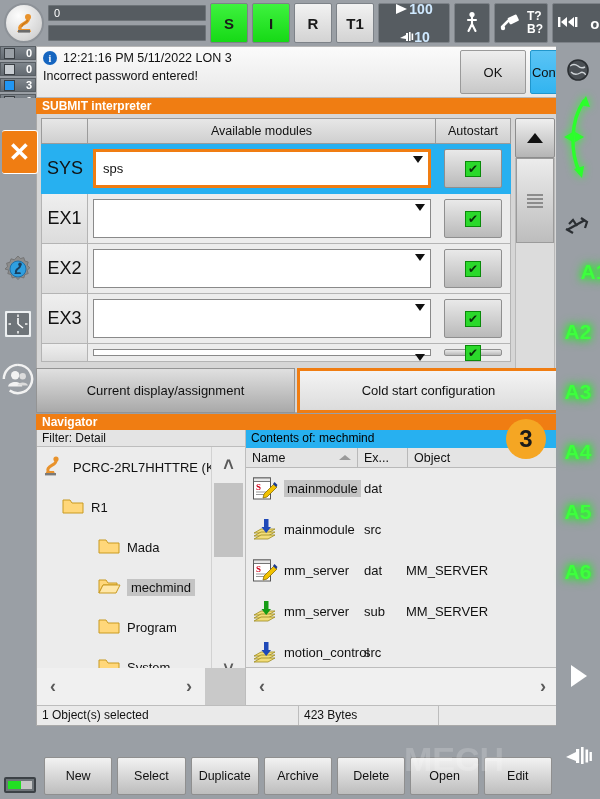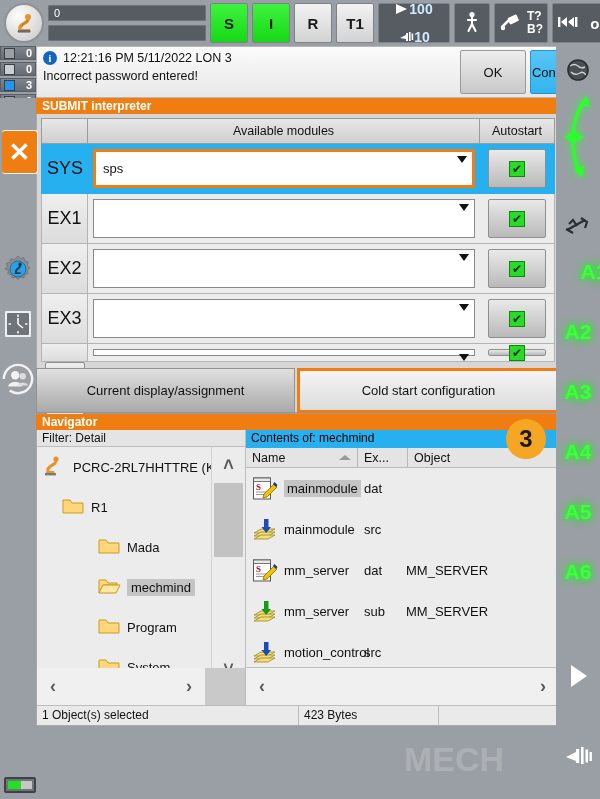--- a/index.html
+++ b/index.html
@@ -83,21 +83,21 @@
     background: linear-gradient(#eeeeee,#c8c8c8);
   }
   .msgbtn.blue { background: linear-gradient(#5bc4f5,#32b4f0); border-color:#2196cc; }
 
   
   .panel-sub { position:absolute; left:36px; top:98px; width:524px; height:315px; }
   .titlebar {
     height:16px; background:#f07d12; color:#fff; font-size:12px; font-weight:bold;
     padding:0 6px; line-height:16px;
   }
-  .subbody { height:299px; background:#d6d6d6; border:1px solid #a9a9a9; border-top:none; padding:4px; display:flex;flex-direction:column; }
+  .subbody { height:299px; background:#d6d6d6; border:1px solid #a9a9a9; border-top:none; padding:4px; display:flex; }
   .tablewrap { flex:1; display:flex; flex-direction:column; }
   .thead { display:flex; height:26px; background: linear-gradient(#e7e7e7,#cfcfcf); border:1px solid #9b9b9b; }
   .th { display:flex;align-items:center;justify-content:center; font-size:12.5px; color:#111; }
   .th.c1 { width:46px; border-right:1px solid #9b9b9b; }
   .th.c2 { flex:1; border-right:1px solid #9b9b9b; }
   .th.c3 { width:74px; }
   .trow { display:flex; height:50px; border:1px solid #b4b4b4; border-top:none; background:#ececec; }
   .trow.sel { background:#27b0f0; border-color:#27b0f0; }
   .tc1 { width:46px; display:flex;align-items:center;justify-content:center; font-size:18px; color:#111;
          background: linear-gradient(#efefef,#dcdcdc); border-right:1px solid #b4b4b4; }
@@ -675,20 +675,29 @@
       <div class="statusrow">
         <div class="st s1">1 Object(s) selected</div>
         <div class="st s2">423 Bytes</div>
         <div class="st s3"></div>
       </div>
     </div>
   </div>
 
   <div class="badge3">3</div>
 
+  <div class="btnbar">
+    <div class="bbtn">New</div>
+    <div class="bbtn">Select</div>
+    <div class="bbtn">Duplicate</div>
+    <div class="bbtn">Archive</div>
+    <div class="bbtn">Delete</div>
+    <div class="bbtn">Open</div>
+    <div class="bbtn">Edit</div>
+  </div>
 
   <div class="leftbar">
     <div class="closebtn">✕</div>
 
     <div class="lb-item" style="top:155px;">
       <svg width="32" height="32" viewBox="0 0 32 32">
         <path d="M16 3 l2.4 2.6 3.4-1 1 3.4 3.4 1 -1 3.4 2.6 2.4 -2.6 2.4 1 3.4 -3.4 1 -1 3.4 -3.4-1 -2.4 2.6 -2.4-2.6 -3.4 1 -1-3.4 -3.4-1 1-3.4 L3 16 l2.6-2.4 -1-3.4 3.4-1 1-3.4 3.4 1z" fill="#8d8d8d" stroke="#6d6d6d" stroke-width="0.8"></path>
         <circle cx="16" cy="16" r="8" fill="#2f9fe0" stroke="#1e6fa8" stroke-width="1"></circle>
         <path d="M12 21 h7 l-0.6-1.8 h-4.6z" fill="#1a3f5e"></path>
         <path d="M14 19.5 C13 15, 19 16, 18 12" stroke="#1a3f5e" stroke-width="2" fill="none" stroke-linecap="round"></path>

